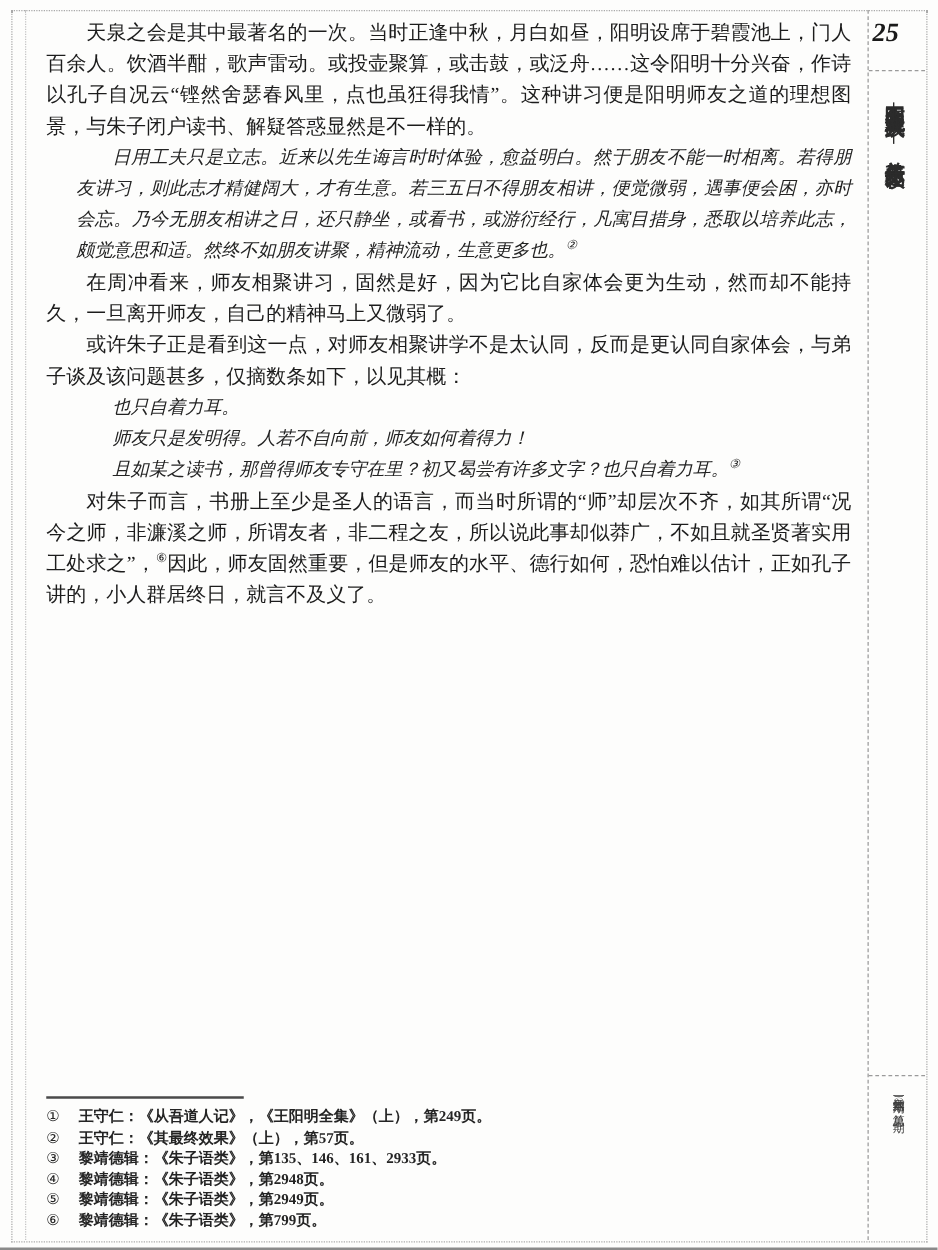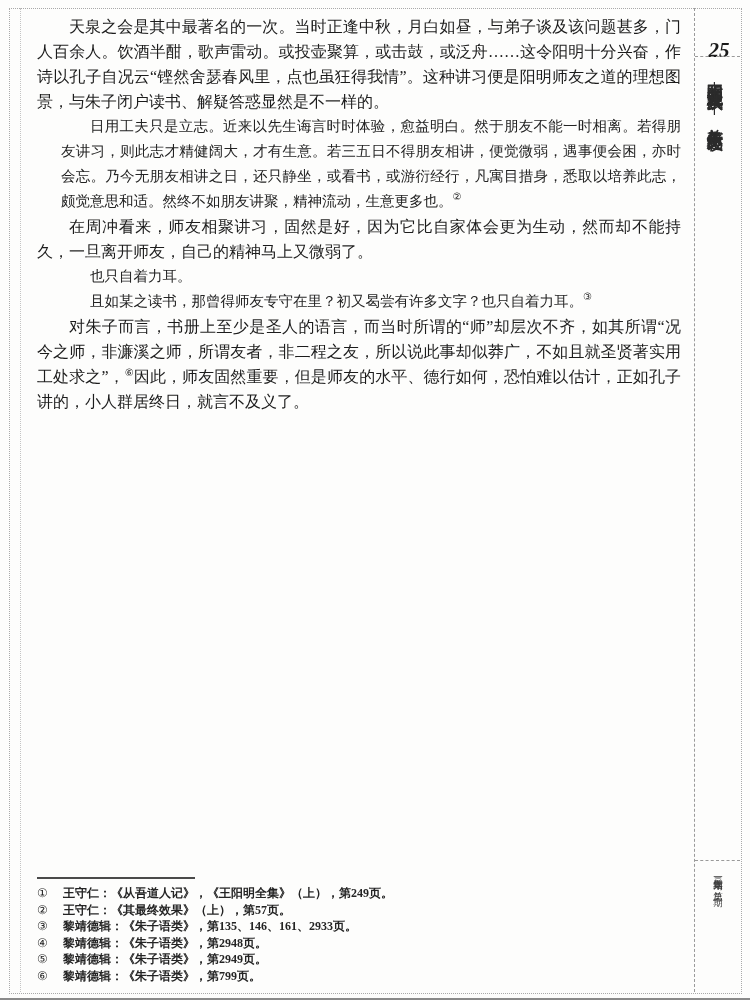--- a/index.html
+++ b/index.html
@@ -8,51 +8,53 @@
     background:#fdfdfc;color:#1c1c1c;
     font-family:"Liberation Serif","DejaVu Serif",serif;
   }
   .page-frame{position:absolute;left:9px;top:8px;width:731px;height:984px;
     border:1px dotted #a9a9a9;pointer-events:none;}
   .inner-left-line{position:absolute;left:20px;top:8px;height:984px;border-left:1px dotted #c4c4c4;}
   .bottom-edge{position:absolute;left:0;bottom:0;width:750px;border-top:2px solid #8a8a8a;}
   .sidebar-divider{position:absolute;left:694px;top:8px;height:984px;border-left:1px dashed #9a9a9a;}
   .sidebar-rule-top{position:absolute;left:695px;top:56px;width:45px;border-top:1px dashed #9a9a9a;}
   .sidebar-rule-bottom{position:absolute;left:695px;top:860px;width:45px;border-top:1px dashed #9a9a9a;}
-  .page-number{position:absolute;left:698px;top:14px;width:42px;text-align:center;
-    font-size:21px;font-style:italic;font-weight:bold;color:#1a1a1a;margin-top:24px;}
+  .page-number{position:absolute;left:698px;top:14px;width:42px;text-align:left;
+    font-size:21px;font-style:italic;font-weight:bold;color:#1a1a1a;}
   .article-title-vertical{position:absolute;left:704px;top:72px;height:780px;
     writing-mode:vertical-rl;font-size:16px;font-weight:600;letter-spacing:1px;
     color:#2b2b2b;}
   .issue-vertical{position:absolute;left:711px;top:870px;height:122px;
     writing-mode:vertical-rl;font-size:9.5px;color:#3a3a3a;letter-spacing:0.5px;}
   .main{position:absolute;left:37px;top:14px;width:644px;}
   p.para{margin:0;font-size:16px;line-height:25px;text-align:justify;
     text-indent:2em;letter-spacing:0;}
   p.quote{margin:0 0 0 24px;font-size:14.5px;line-height:25px;text-align:justify;
-    text-indent:2em;color:#232323;}
+    text-indent:2em;font-style:italic;color:#232323;}
   sup.ref{font-size:10px;line-height:0;vertical-align:super;}
   .footnote-sep{position:absolute;left:37px;top:877px;width:158px;border-top:2px solid #4a4a4a;}
   .footnotes{position:absolute;left:37px;top:885px;width:645px;font-size:12px;
     line-height:16.5px;color:#242424;}
   .footnote{display:flex;align-items:flex-start;}
   .fn-marker{flex:0 0 18px;margin-right:8px;}
   .fn-text{flex:1;font-weight:bold;}
 </style>
 </head>
 <body>
 
 <div class="page-frame"></div>
 <div class="inner-left-line"></div>
 
 <div class="main">
-    <p class="para">天泉之会是其中最著名的一次。当时正逢中秋，月白如昼，与弟子谈及该问题甚多，门人百余人。饮酒半酣，歌声雷动。或投壶聚算，或击鼓，或泛舟……这令阳明十分兴奋，作诗以孔子自况云“铿然舍瑟春风里，点也虽狂得我情”。这种讲习便是阳明师友之道的理想图景，与朱子闭户读书、解疑答惑显然是不一样的。</p>
+    <p class="para">天泉之会是其中最著名的一次。当时正逢中秋，月白如昼，阳明设席于碧霞池上，门人百余人。饮酒半酣，歌声雷动。或投壶聚算，或击鼓，或泛舟……这令阳明十分兴奋，作诗以孔子自况云“铿然舍瑟春风里，点也虽狂得我情”。这种讲习便是阳明师友之道的理想图景，与朱子闭户读书、解疑答惑显然是不一样的。</p>
     <p class="quote">日用工夫只是立志。近来以先生诲言时时体验，愈益明白。然于朋友不能一时相离。若得朋友讲习，则此志才精健阔大，才有生意。若三五日不得朋友相讲，便觉微弱，遇事便会困，亦时会忘。乃今无朋友相讲之日，还只静坐，或看书，或游衍经行，凡寓目措身，悉取以培养此志，颇觉意思和适。然终不如朋友讲聚，精神流动，生意更多也。<sup class="ref">②</sup></p>
     <p class="para">在周冲看来，师友相聚讲习，固然是好，因为它比自家体会更为生动，然而却不能持久，一旦离开师友，自己的精神马上又微弱了。</p>
+    <p class="para">或许朱子正是看到这一点，对师友相聚讲学不是太认同，反而是更认同自家体会，与弟子谈及该问题甚多，仅摘数条如下，以见其概：</p>
     <p class="quote">也只自着力耳。</p>
+    <p class="quote">师友只是发明得。人若不自向前，师友如何着得力！</p>
     <p class="quote">且如某之读书，那曾得师友专守在里？初又曷尝有许多文字？也只自着力耳。<sup class="ref">③</sup></p>
     <p class="para">对朱子而言，书册上至少是圣人的语言，而当时所谓的“师”却层次不齐，如其所谓“况今之师，非濂溪之师，所谓友者，非二程之友，所以说此事却似莽广，不如且就圣贤著实用工处求之”，<sup class="ref">⑥</sup>因此，师友固然重要，但是师友的水平、德行如何，恐怕难以估计，正如孔子讲的，小人群居终日，就言不及义了。</p>
   </div>
 
 <div class="footnote-sep"></div>
 <div class="footnotes">
     <div class="footnote">
       <span class="fn-marker">①</span>
       <span class="fn-text">王守仁：《从吾道人记》，《王阳明全集》（上），第249页。</span>
     </div>

